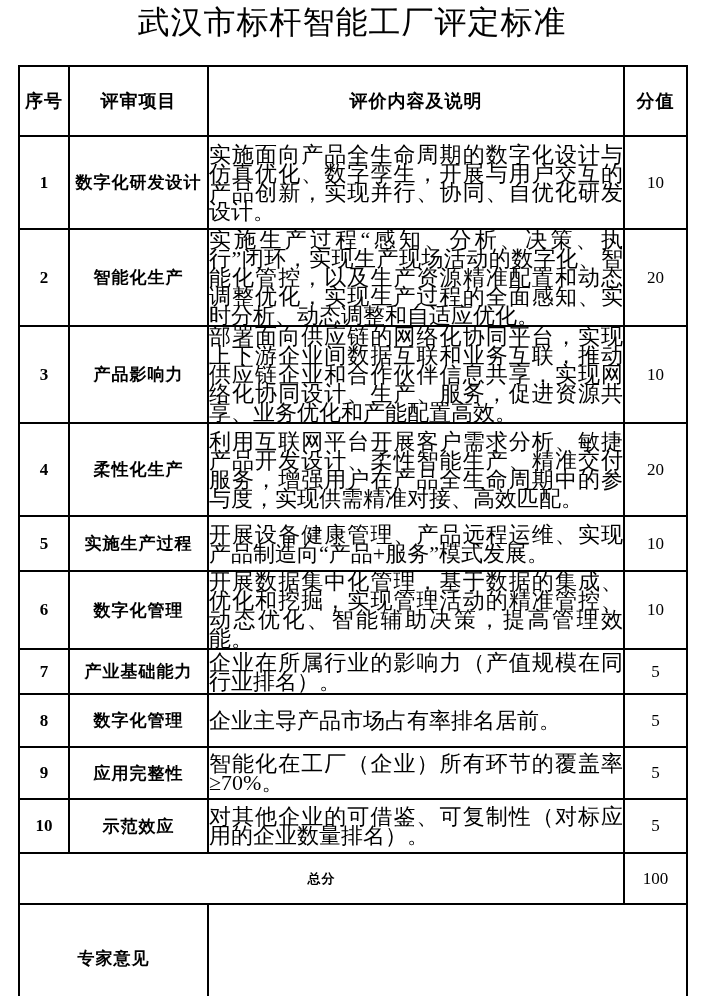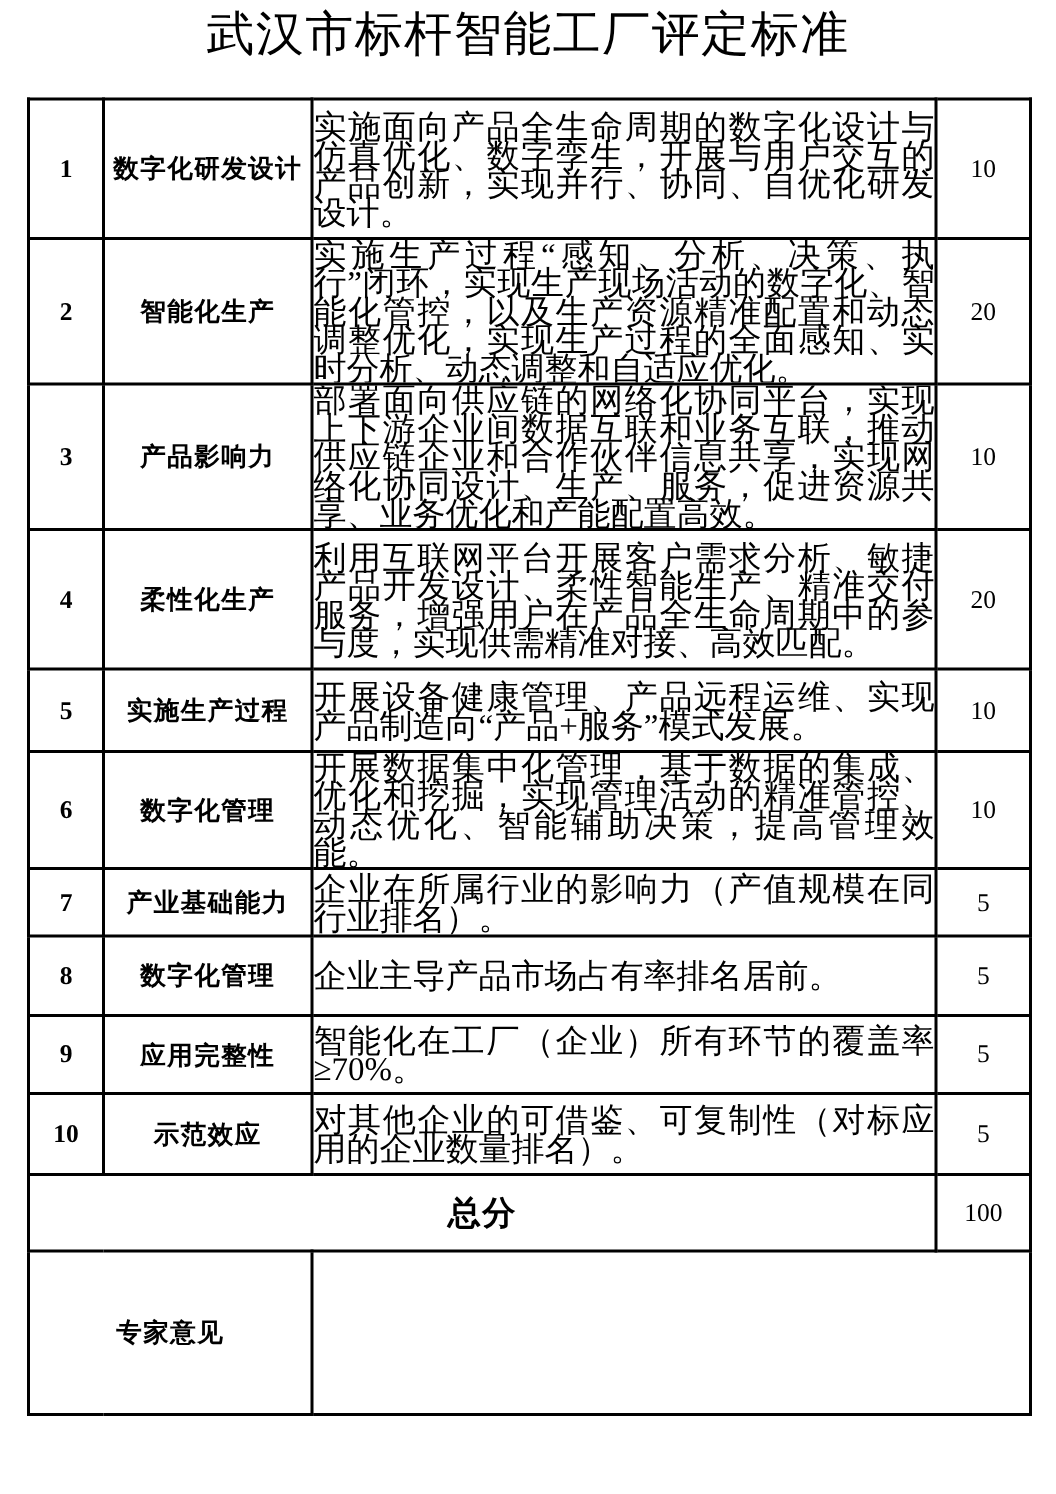--- a/index.html
+++ b/index.html
@@ -62,21 +62,21 @@
     text-align: justify;
     text-justify: inter-character;
   }
   td.score {
     text-align: center;
     font-size: 17px;
   }
   td.total-label {
     text-align: center;
     font-weight: 700;
-    font-size: 22px;
+    font-size: 13px;
     letter-spacing: 1px;
   }
   td.expert-label {
     text-align: center;
     font-weight: 700;
     font-size: 17px;
     letter-spacing: 1px;
   }
   td.expert-area {
     background: #ffffff;
@@ -90,20 +90,26 @@
 
   <table class="eval-table">
     <colgroup>
       <col style="width:50px">
       <col style="width:139px">
       <col style="width:416px">
       <col style="width:63px">
     </colgroup>
 
     <tbody>
+        <tr style="height:70px">
+      <th class="hdr">序号</th>
+      <th class="hdr">评审项目</th>
+      <th class="hdr">评价内容及说明</th>
+      <th class="hdr">分值</th>
+    </tr>
 
     <tr style="height:93px">
       <td class="serial">1</td>
       <td class="item">数字化研发设计</td>
       <td class="content">实施面向产品全生命周期的数字化设计与仿真优化、数字孪生，开展与用户交互的产品创新，实现并行、协同、自优化研发设计。</td>
       <td class="score">10</td>
     </tr>
 
     <tr style="height:94px">
       <td class="serial">2</td>

